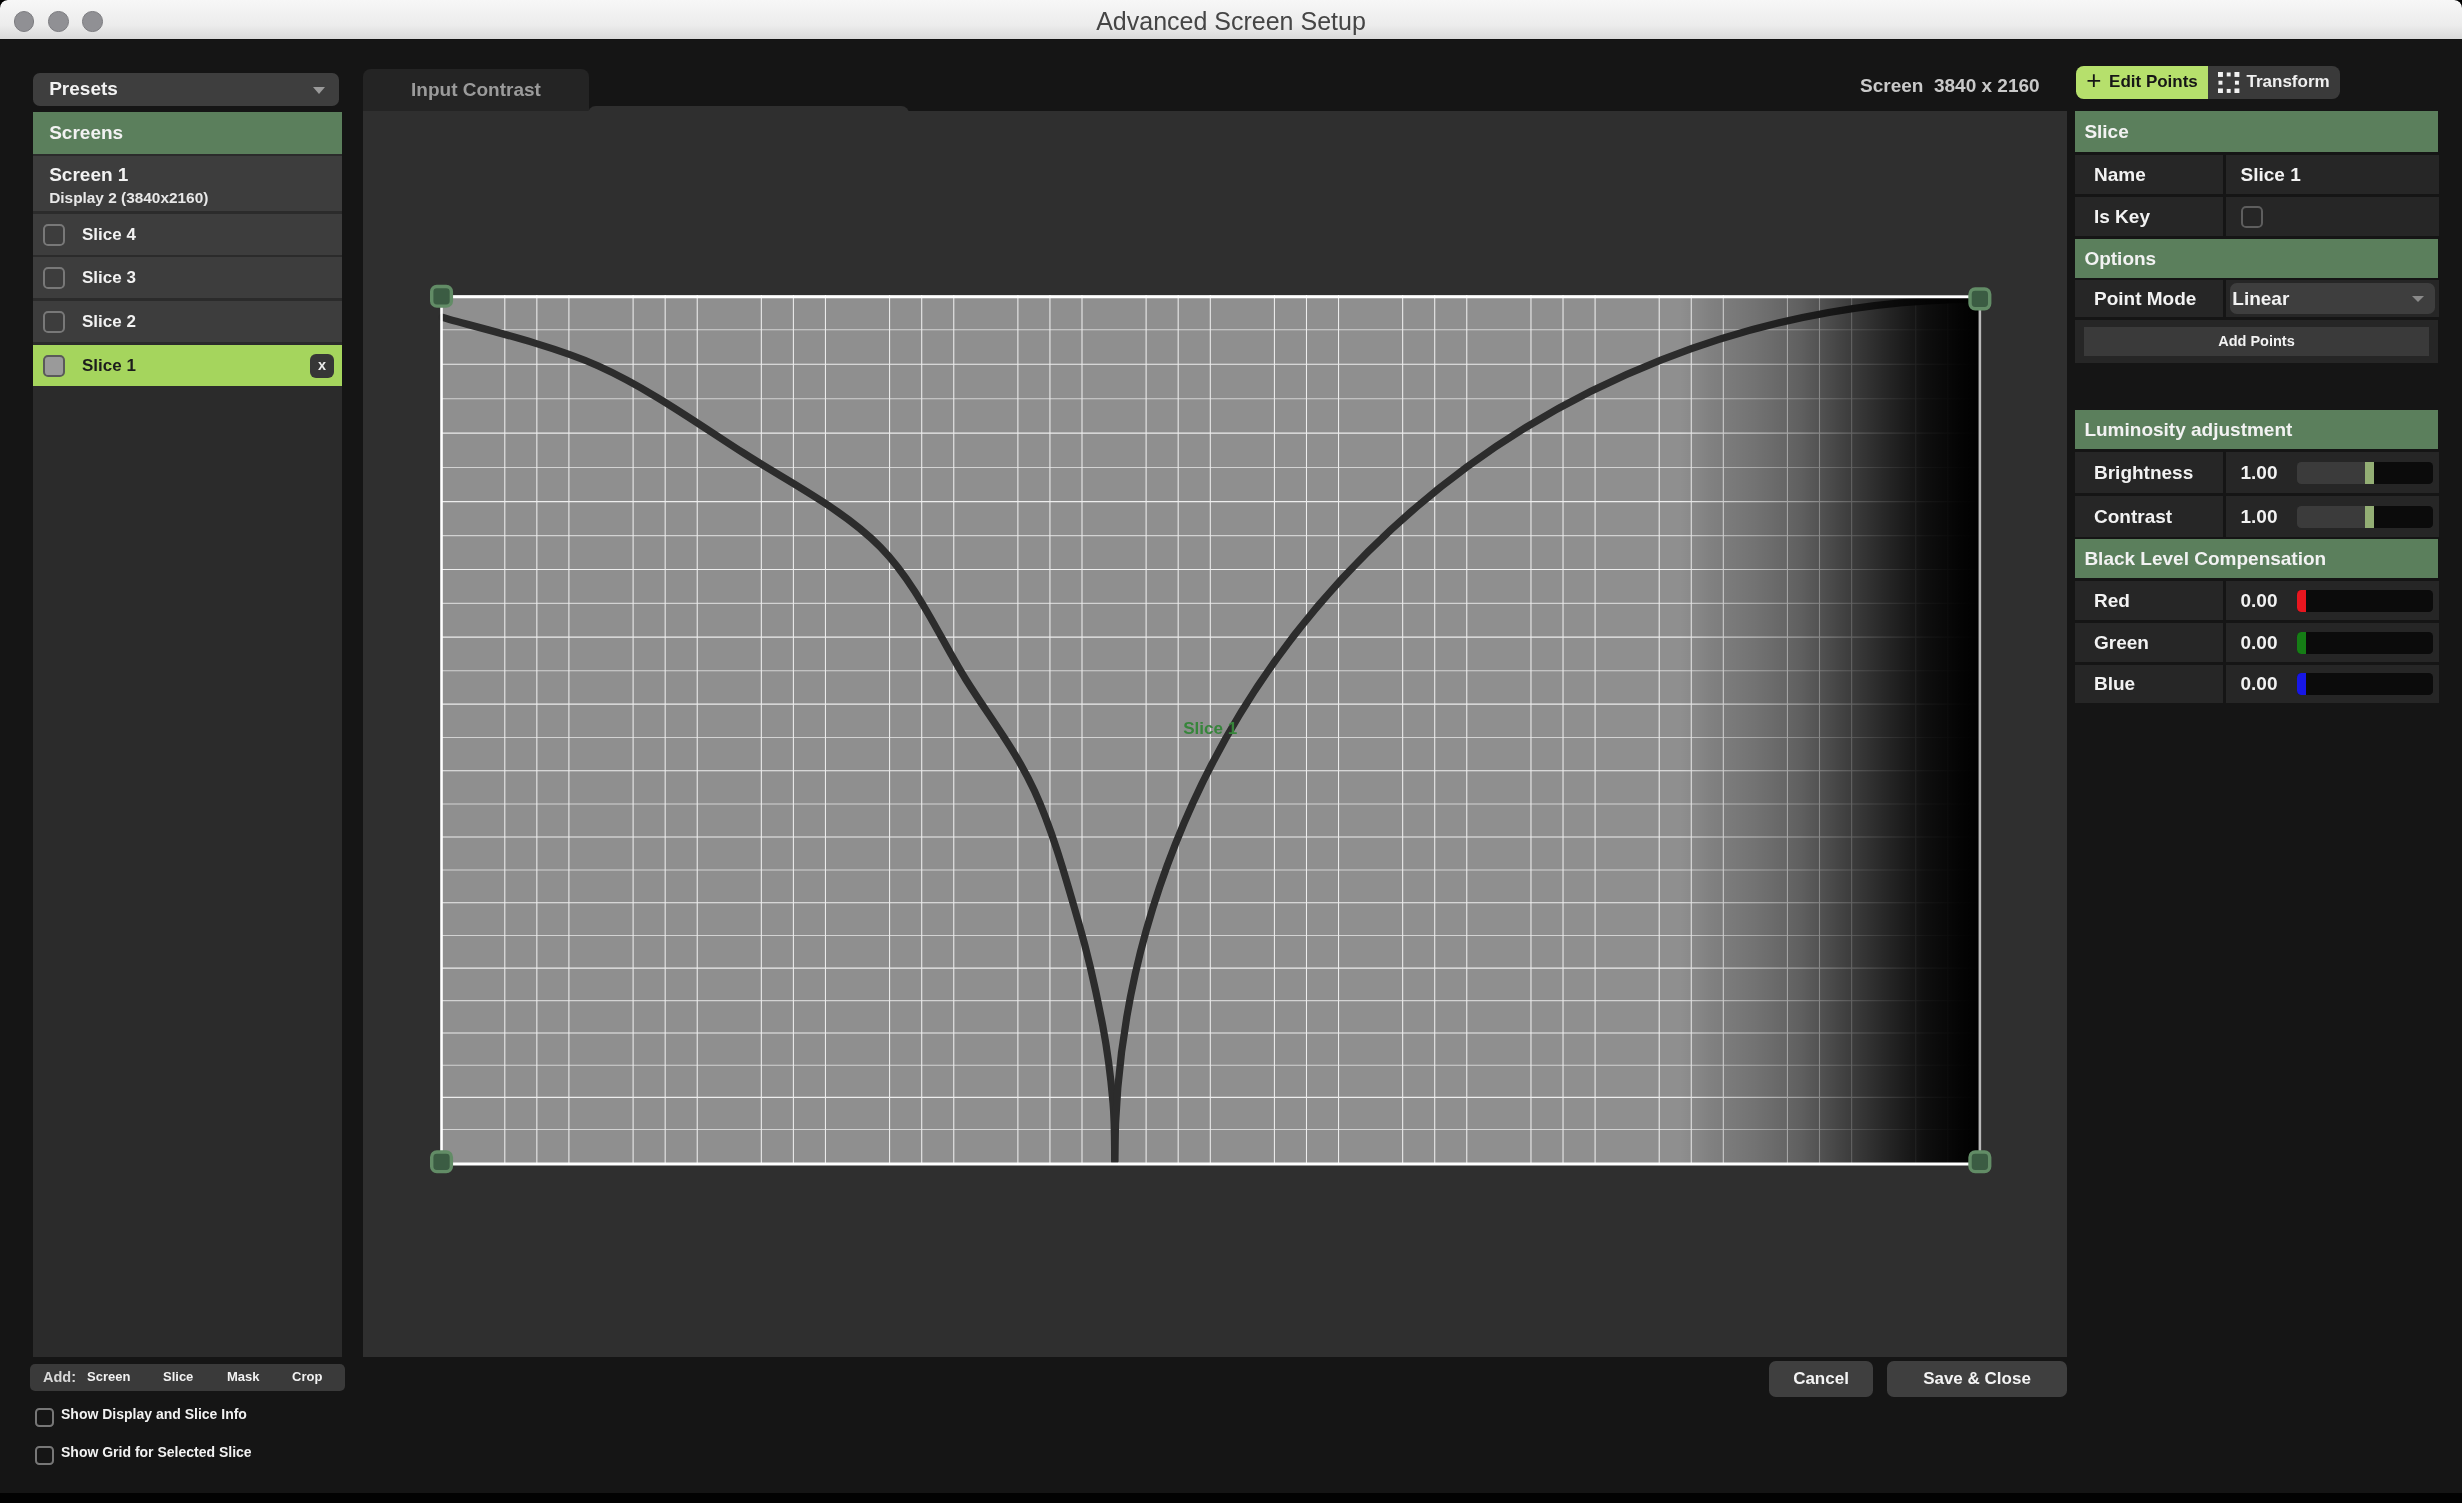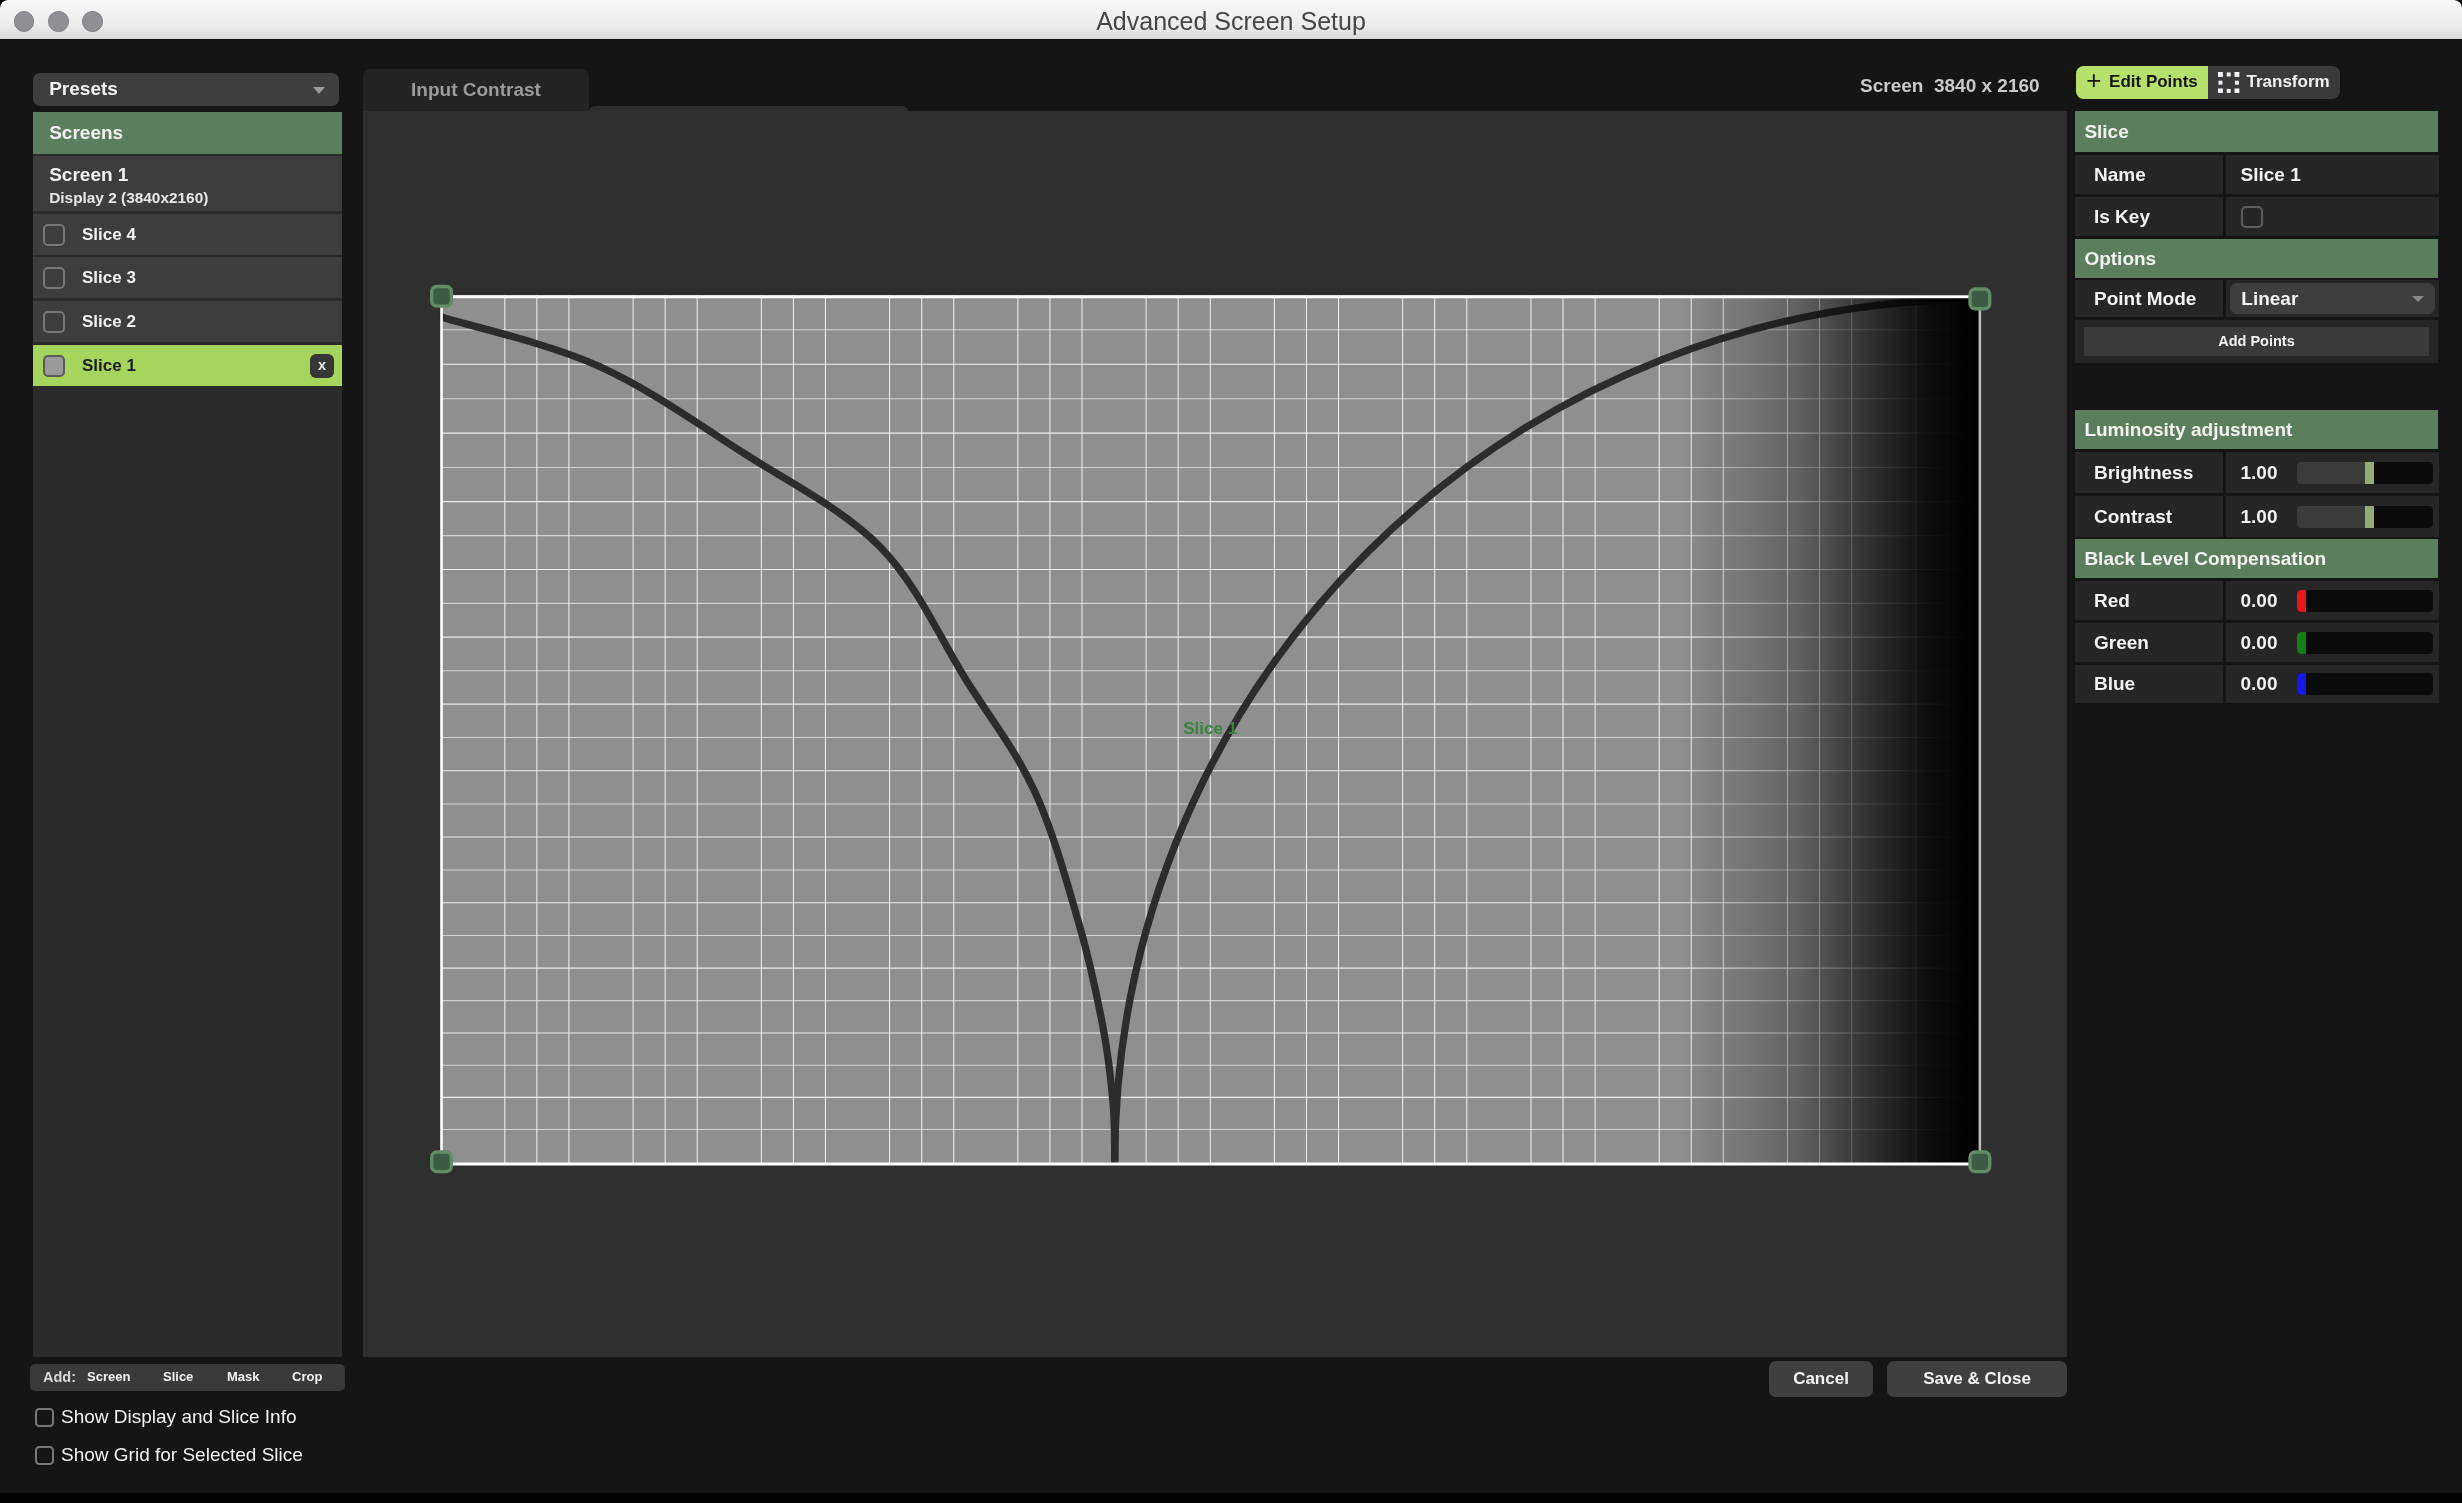--- a/index.html
+++ b/index.html
@@ -31,36 +31,36 @@
 #segA{width:132px;background:#b6e06c;border-radius:7.7px 0 0 7.7px;color:#161616;font-size:17px;white-space:nowrap;font-weight:bold;display:flex;align-items:center;justify-content:center;}
 #segB{width:132px;background:#3a3a3a;border-radius:0 7.7px 7.7px 0;color:#f0f0f0;font-size:17px;white-space:nowrap;font-weight:bold;display:flex;align-items:center;justify-content:center;}
 #segA .plus{font-size:26px;font-weight:400;margin-right:7.7px;margin-top:-2.6px;}
 
 .rhdr{position:absolute;left:2075px;width:363px;background:#5b7f5c;color:#f2f2f2;font-size:19px;font-weight:bold;display:flex;align-items:center;padding-left:9.4px;}
 .rlab{position:absolute;left:2075px;width:148px;background:#262626;color:#f2f2f2;font-size:19px;font-weight:bold;display:flex;align-items:center;padding-left:19px;}
 .rval{position:absolute;left:2226px;width:213px;background:#262626;display:flex;align-items:center;}
 .rfull{position:absolute;left:2075px;width:363px;background:#262626;display:flex;align-items:center;justify-content:center;}
 .vtxt{color:#f2f2f2;font-size:19px;font-weight:600;margin-left:14.5px;}
 .cbx{width:22px;height:22px;border:2.1px solid #5e5e5e;border-radius:5.1px;margin-left:14.5px;}
-.dd{position:relative;width:205px;height:31px;margin-left:4.3px;background:#3e3e3e;border-radius:6.8px;color:#f2f2f2;font-size:19px;font-weight:600;line-height:31px;padding-left:11px;}
+.dd{position:relative;width:205px;height:31px;margin-left:4.3px;background:#3e3e3e;border-radius:6.8px;color:#f2f2f2;font-size:19px;font-weight:600;line-height:31px;padding-left:2px;}
 .dd .caret{position:absolute;right:11px;top:13px;border-left:6px solid transparent;border-right:6px solid transparent;border-top:6.8px solid #8a8a8a;}
 .pbtn{width:345px;height:29px;background:#3a3a3a;border-radius:0;color:#f2f2f2;font-size:14.5px;font-weight:bold;text-align:center;line-height:29px;}
 .num{color:#f2f2f2;font-size:19px;font-weight:600;margin-left:14.5px;width:51px;}
 .track{position:relative;margin-left:5.1px;width:136px;height:22px;border-radius:4.3px;overflow:hidden;display:flex;}
 .tleft{width:68px;background:#3b3b3b;}
 .thumb{width:9.4px;}
 .tright{flex:1;background:#0b0b0b;}
 .trgb{background:#0b0b0b;}
 .thumb2{width:8.5px;margin-left:0.9px;}
 
 #addpill{position:absolute;left:30px;top:1364px;width:315px;height:26.5px;background:#3a3a3a;border-radius:5.1px;color:#f2f2f2;}
 #addpill span{position:absolute;top:0;height:26.5px;line-height:26.5px;font-weight:bold;font-size:13px;}
 #helptx{position:absolute;left:363px;top:1370px;color:#a9a9a9;font-size:16px;white-space:nowrap;}
 .bcb{position:absolute;left:35px;width:19px;height:19px;border:2.1px solid #777;border-radius:4.3px;}
-.bcblbl{position:absolute;left:61px;color:#f2f2f2;font-size:19px;font-weight:normal;}
+.bcblbl{position:absolute;left:61px;color:#f2f2f2;font-size:14px;font-weight:bold;}
 .btn{position:absolute;top:1361px;height:36px;background:#3f3f3f;border-radius:6.8px;color:#f4f4f4;font-size:17px;font-weight:bold;text-align:center;line-height:36px;}
 </style></head>
 <body>
 <div id="win">
   <div id="tbar">
     <div id="title">Advanced Screen Setup</div>
     <div class="dot" style="left:13.7px"></div>
     <div class="dot" style="left:48px"></div>
     <div class="dot" style="left:82px"></div>
   </div>

